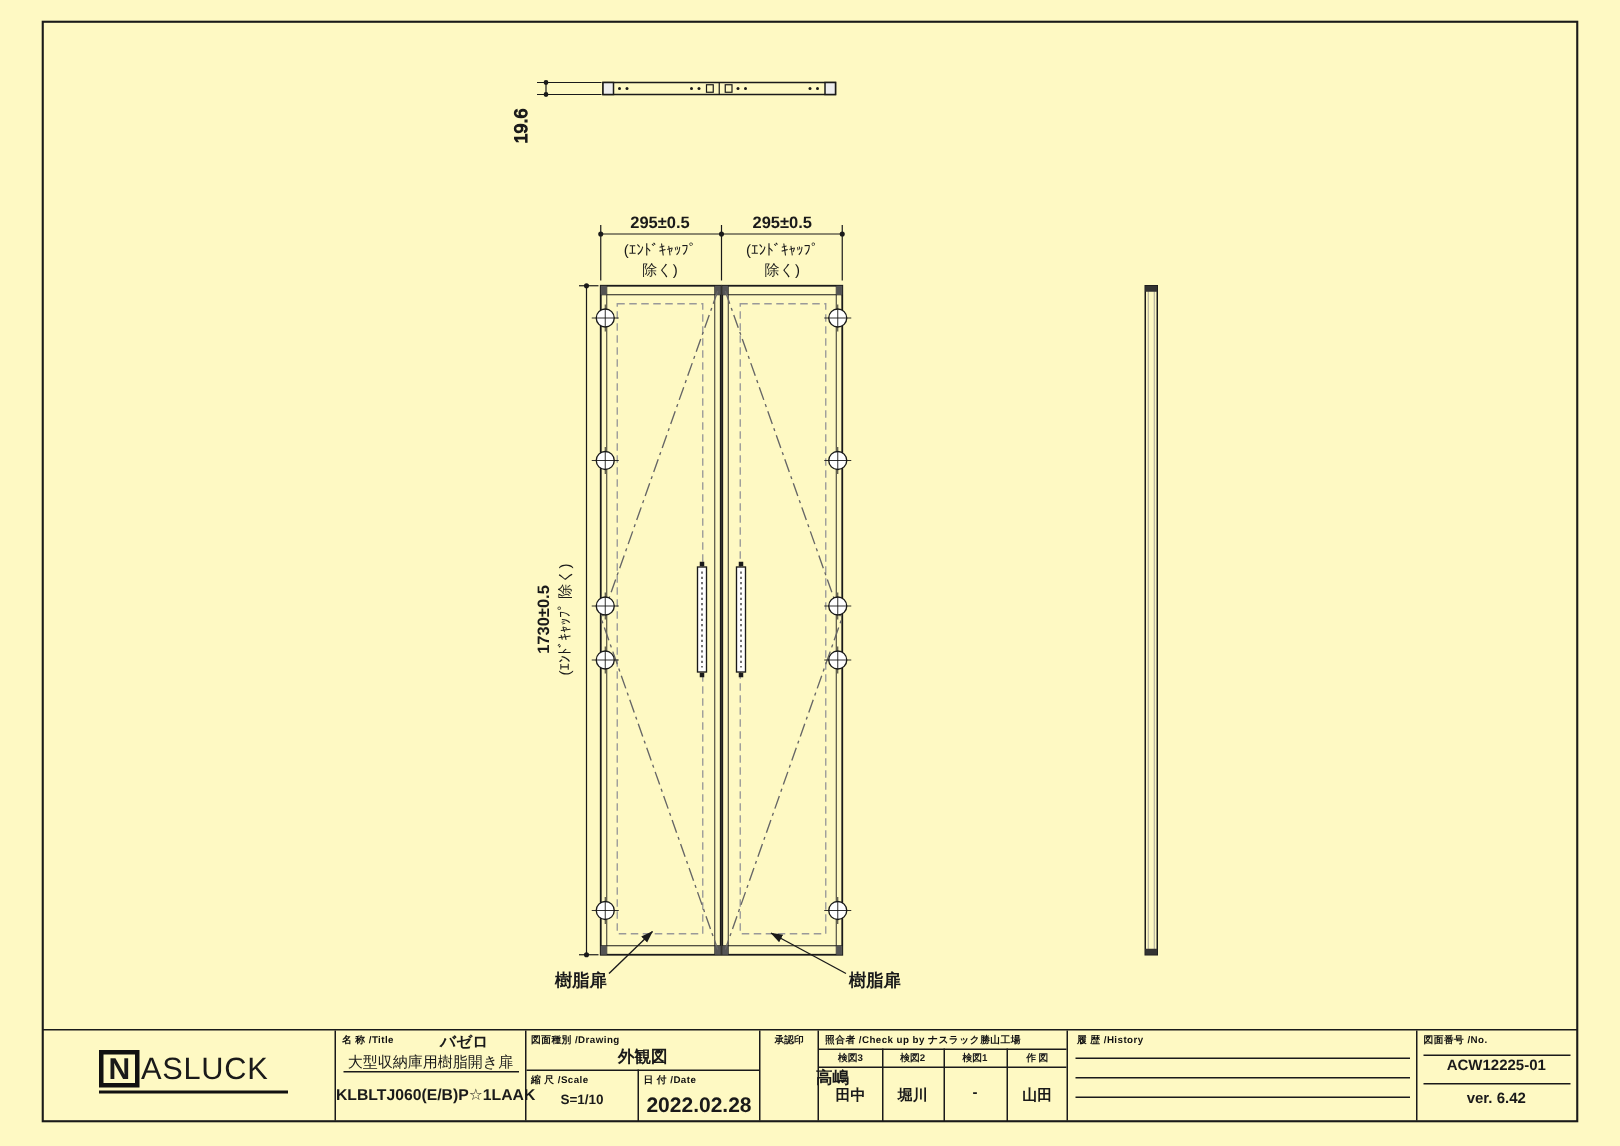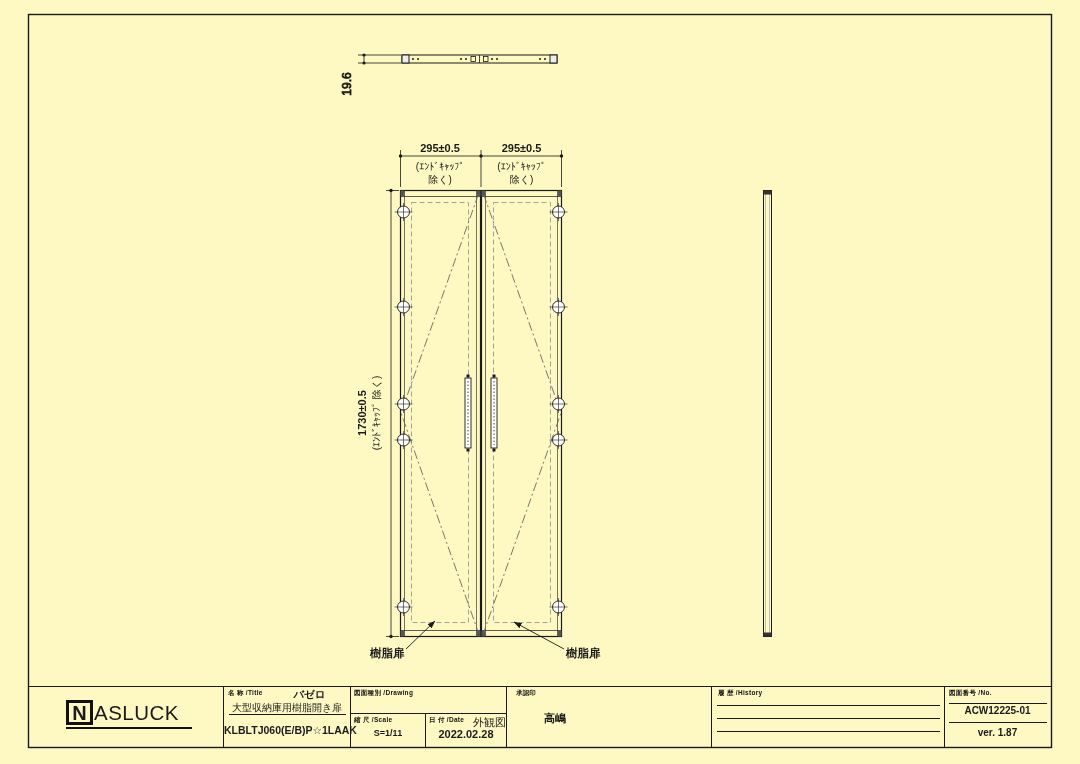--- a/index.html
+++ b/index.html
@@ -227,44 +227,60 @@
   <div class="cell" style="left:195px;width:127px;">
     <div class="lbl" style="left:4px;top:2px;">名 称 /Title</div>
     <div class="ctr" style="left:48px;top:1px;width:75px;font-size:10.5px;font-weight:bold;">バゼロ</div>
     <div class="ctr" style="left:0;top:14px;width:100%;font-size:10px;font-weight:normal;">大型収納庫用樹脂開き扉</div>
     <div class="hline" style="left:5px;top:27px;width:117px;"></div>
     <div class="ctr" style="left:0;top:37px;width:100%;font-size:10.5px;font-weight:bold;">KLBLTJ060(E/B)P☆1LAAK</div>
   </div>
 
   <div class="cell" style="left:322px;width:156px;">
     <div class="lbl" style="left:3px;top:2px;">図面種別 /Drawing</div>
-    <div class="ctr" style="left:0;top:28px;width:100%;font-size:11px;font-weight:normal;text-align:right;">外観図</div>
+    <div class="ctr" style="left:0;top:10px;width:100%;font-size:11px;font-weight:bold;">外観図</div>
     <div class="hline" style="left:0;top:26px;width:100%;"></div>
     <div class="vline" style="left:74px;top:26px;height:35px;"></div>
     <div class="lbl" style="left:3px;top:29px;">縮 尺 /Scale</div>
-    <div class="ctr" style="left:0;top:41px;width:74px;font-size:9px;font-weight:bold;">S=1/11</div>
+    <div class="ctr" style="left:0;top:41px;width:74px;font-size:9px;font-weight:bold;">S=1/10</div>
     <div class="lbl" style="left:78px;top:29px;">日 付 /Date</div>
-    <div class="ctr" style="left:74px;top:41px;width:82px;font-size:11px;font-weight:bold;">2022.02.28</div>
+    <div class="ctr" style="left:74px;top:41px;width:82px;font-size:14px;font-weight:bold;">2022.02.28</div>
   </div>
 
   <div class="cell" style="left:478px;width:39px;">
     <div class="ctr" style="left:0;top:2px;width:100%;font-size:6.5px;font-weight:bold;">承認印</div>
     <div class="ctr" style="left:0;top:24px;width:100%;font-size:11px;font-weight:bold;margin-left:29px;">高嶋</div>
   </div>
 
+  <div class="cell" style="left:517px;width:166px;">
+    <div class="lbl" style="left:4px;top:2px;">照合者 /Check up by ナスラック勝山工場</div>
+    <div class="hline" style="left:0;top:12px;width:100%;"></div>
+    <div class="hline" style="left:0;top:24px;width:100%;"></div>
+    <div class="vline" style="left:42px;top:12px;height:49px;"></div>
+    <div class="vline" style="left:83px;top:12px;height:49px;"></div>
+    <div class="vline" style="left:125px;top:12px;height:49px;"></div>
+    <div class="ctr" style="left:0;top:14px;width:42px;font-size:6.5px;font-weight:bold;">検図3</div>
+    <div class="ctr" style="left:42px;top:14px;width:41px;font-size:6.5px;font-weight:bold;">検図2</div>
+    <div class="ctr" style="left:83px;top:14px;width:42px;font-size:6.5px;font-weight:bold;">検図1</div>
+    <div class="ctr" style="left:125px;top:14px;width:41px;font-size:6.5px;font-weight:bold;">作 図</div>
+    <div class="ctr" style="left:0;top:36px;width:42px;font-size:10px;font-weight:bold;">田中</div>
+    <div class="ctr" style="left:42px;top:36px;width:41px;font-size:10px;font-weight:bold;">堀川</div>
+    <div class="ctr" style="left:83px;top:36px;width:42px;font-size:10px;font-weight:bold;">-</div>
+    <div class="ctr" style="left:125px;top:36px;width:41px;font-size:10px;font-weight:bold;">山田</div>
+  </div>
 
   <div class="cell" style="left:683px;width:233px;">
     <div class="lbl" style="left:6px;top:2px;">履 歴 /History</div>
     <div class="hline" style="left:5px;top:18px;width:223px;border-top-width:0.8px;"></div>
     <div class="hline" style="left:5px;top:31px;width:223px;border-top-width:0.8px;"></div>
     <div class="hline" style="left:5px;top:44px;width:223px;border-top-width:0.8px;"></div>
   </div>
 
   <div class="cell" style="left:916px;width:106px;">
     <div class="lbl" style="left:4px;top:2px;">図面番号 /No.</div>
     <div class="hline" style="left:4px;top:16px;width:98px;border-top-width:0.8px;"></div>
     <div class="ctr" style="left:0;top:18px;width:100%;font-size:10px;font-weight:bold;">ACW12225-01</div>
     <div class="hline" style="left:4px;top:35px;width:98px;border-top-width:0.8px;"></div>
-    <div class="ctr" style="left:0;top:40px;width:100%;font-size:10px;font-weight:bold;">ver. 1.87</div>
+    <div class="ctr" style="left:0;top:40px;width:100%;font-size:10px;font-weight:bold;">ver. 6.42</div>
   </div>
 
 </div>
 </div>
 
 </body></html>

